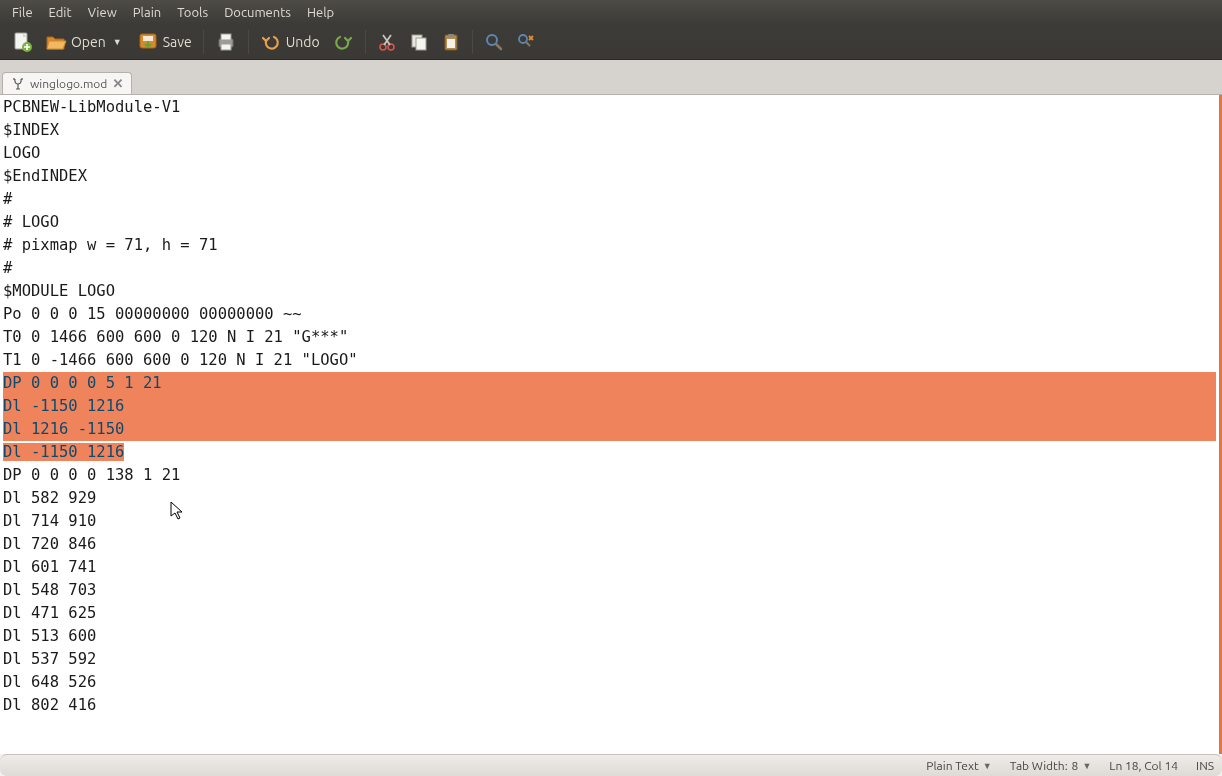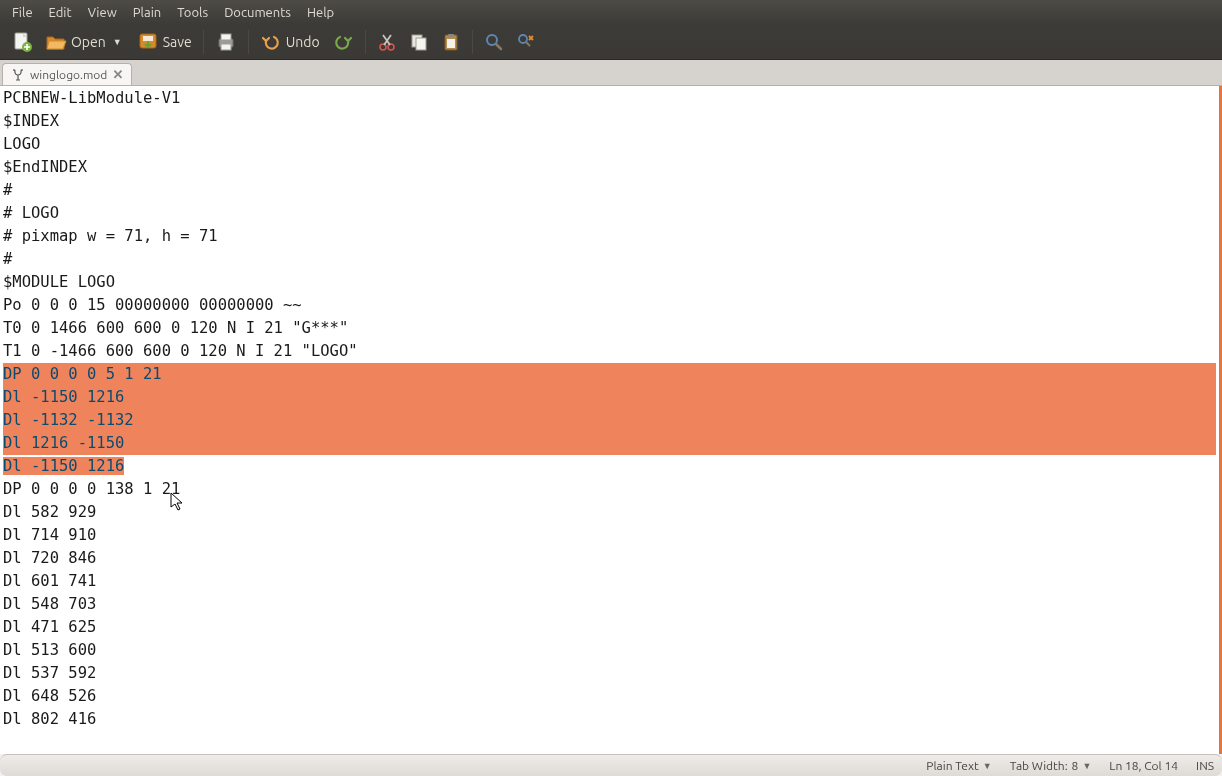--- a/index.html
+++ b/index.html
@@ -54,21 +54,21 @@
 }
 .toolbar .drop {
   color: #dfdbd2;
   font-size: 9px;
   padding: 0 3px;
 }
 .tabbar {
   background: #d6d3cf;
   display: flex;
   padding: 0;
-  height: 26px;
+  height: 35px;
   align-items: flex-end;
   border-bottom: 1px solid #b5b2ad;
 }
 .tab {
   background: #f7f6f5;
   border: 1px solid #b5b2ad;
   border-bottom: none;
   border-radius: 4px 4px 0 0;
   padding: 3px 8px;
   display: flex;
@@ -232,21 +232,21 @@
 LOGO
 $EndINDEX
 #
 # LOGO
 # pixmap w = 71, h = 71
 #
 $MODULE LOGO
 Po 0 0 0 15 00000000 00000000 ~~
 T0 0 1466 600 600 0 120 N I 21 "G***"
 T1 0 -1466 600 600 0 120 N I 21 "LOGO"</span>
-<span id="selwrap"><span class="sel selline">DP 0 0 0 0 5 1 21</span><span class="sel selline">Dl -1150 1216</span><span class="sel selline">Dl -1132 -1132</span><span class="sel selline">Dl 1216 -1150</span><span class="sel">Dl -1150 1216</span></span>
+<span id="selwrap"><span class="sel selline">DP 0 0 0 0 5 1 21</span><span class="sel selline">Dl -1150 1216</span><span class="sel selline">Dl 1216 -1150</span><span class="sel">Dl -1150 1216</span></span>
 <span>DP 0 0 0 0 138 1 21
 Dl 582 929
 Dl 714 910
 Dl 720 846
 Dl 601 741
 Dl 548 703
 Dl 471 625
 Dl 513 600
 Dl 537 592
 Dl 648 526

